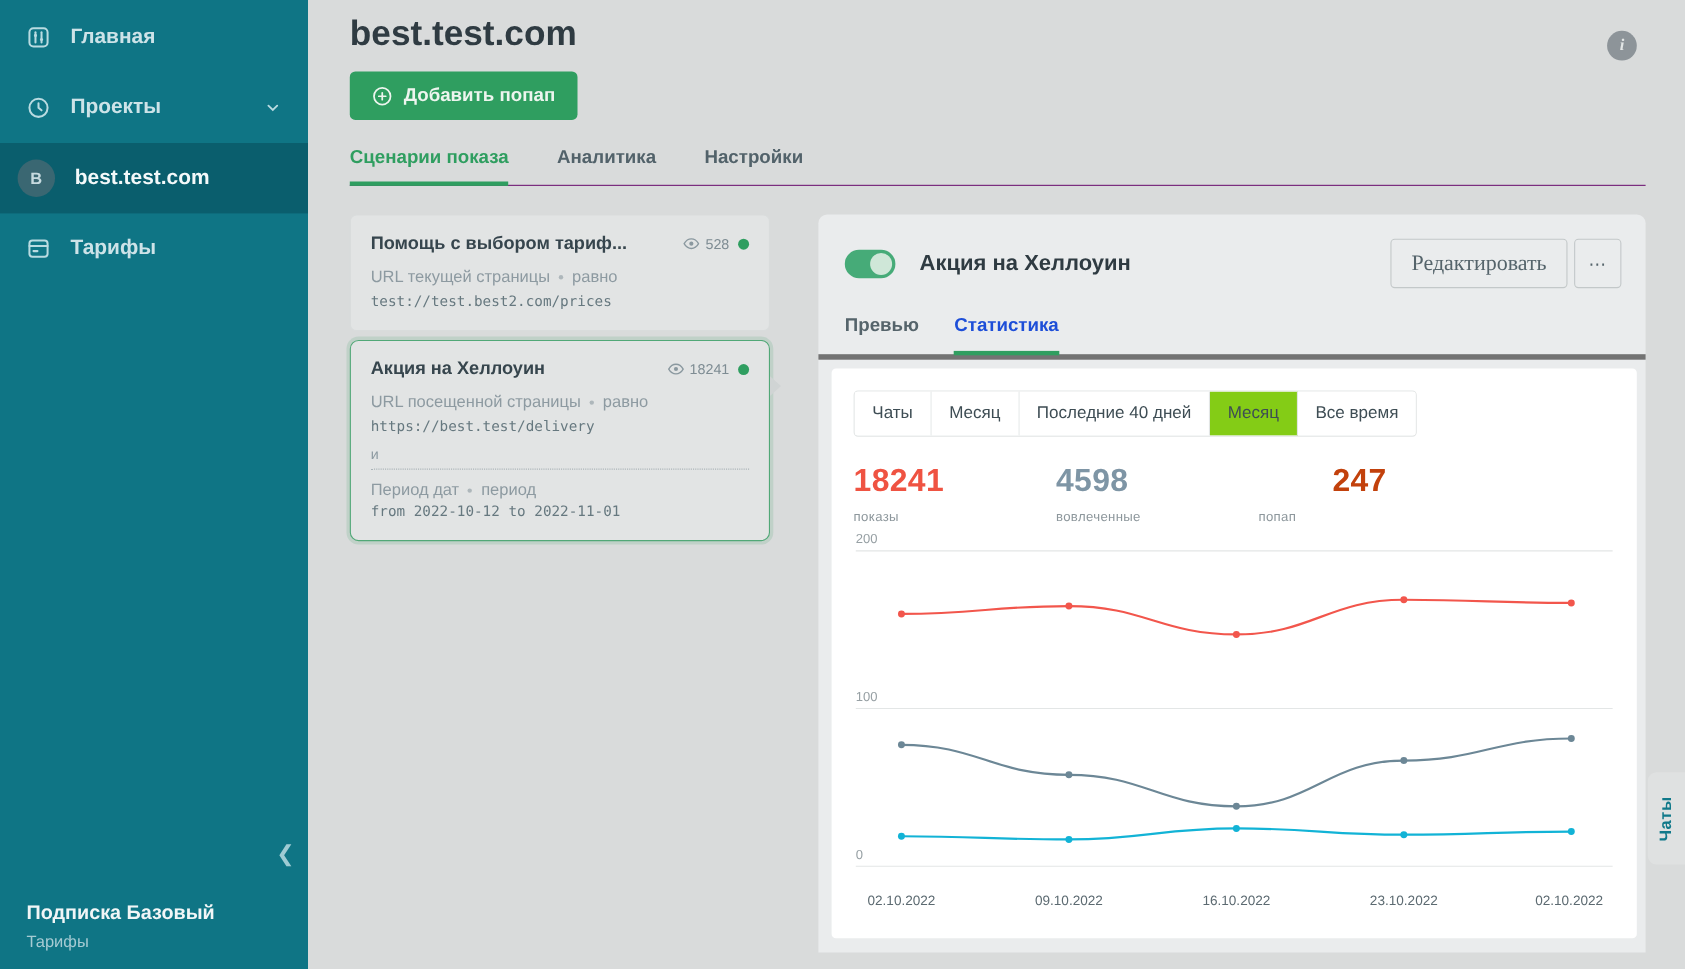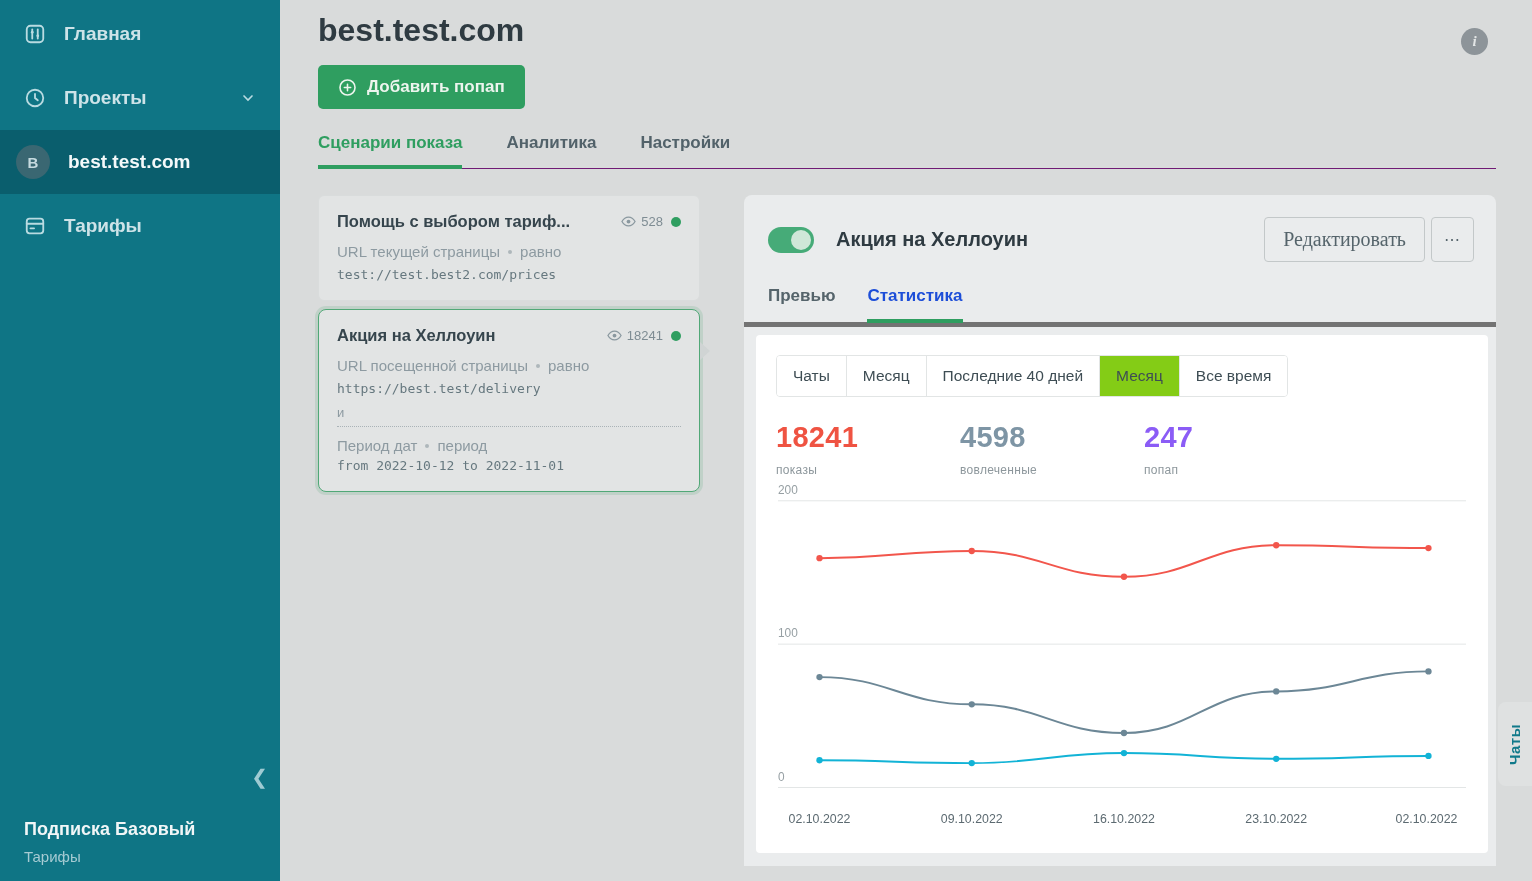--- a/index.html
+++ b/index.html
@@ -253,21 +253,21 @@
         <div class="metrics">
           <div class="metric">
             <div class="metric-value" style="color: rgb(239, 83, 66);">18241</div>
             <div class="metric-label">показы</div>
           </div>
           <div class="metric">
             <div class="metric-value" style="color: rgb(126, 149, 165);">4598</div>
             <div class="metric-label">вовлеченные</div>
           </div>
           <div class="metric">
-            <div class="metric-value" style="color: #8b5cf6;">247</div>
+            <div class="metric-value" style="color: #c2410c; text-align: center;">247</div>
             <div class="metric-label">попап</div>
           </div>
         </div>
 
         <div class="chart">
           <svg id="chart-svg" viewBox="0 0 700 352" height="352">
               <line x1="2" x2="698" y1="18" y2="18" stroke="#e3e6e6" stroke-width="1"></line>
               <text x="2" y="11" class="ytick">200</text>
               <line x1="2" x2="698" y1="163" y2="163" stroke="#e3e6e6" stroke-width="1"></line>
               <text x="2" y="156" class="ytick">100</text>

